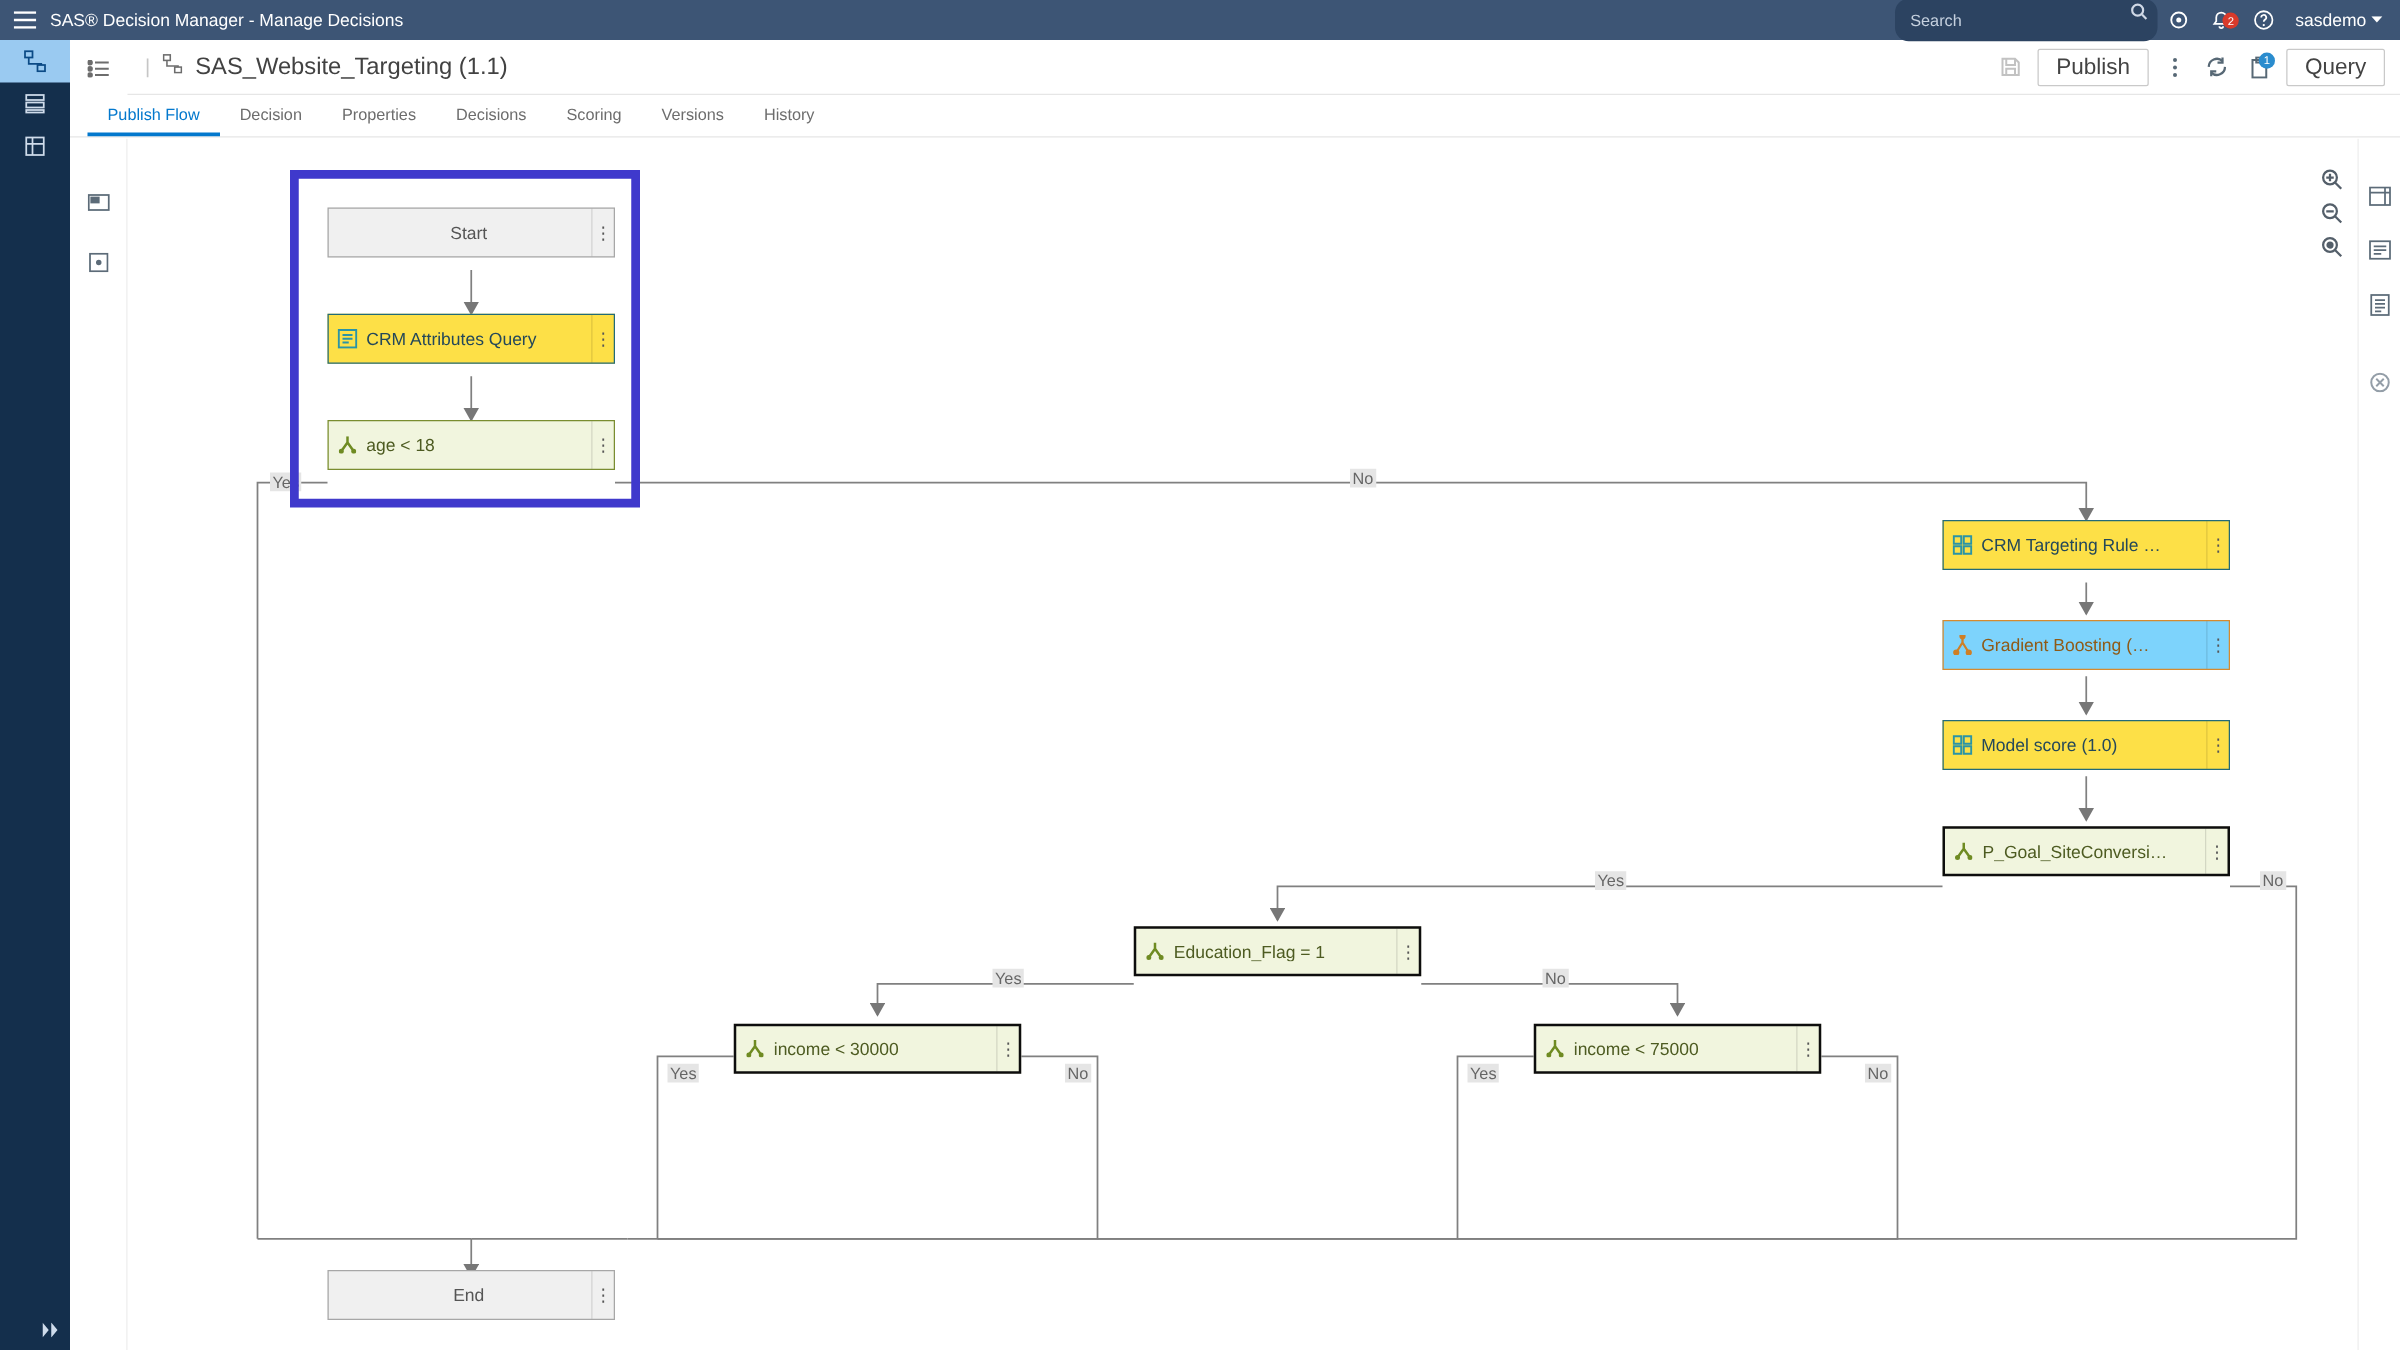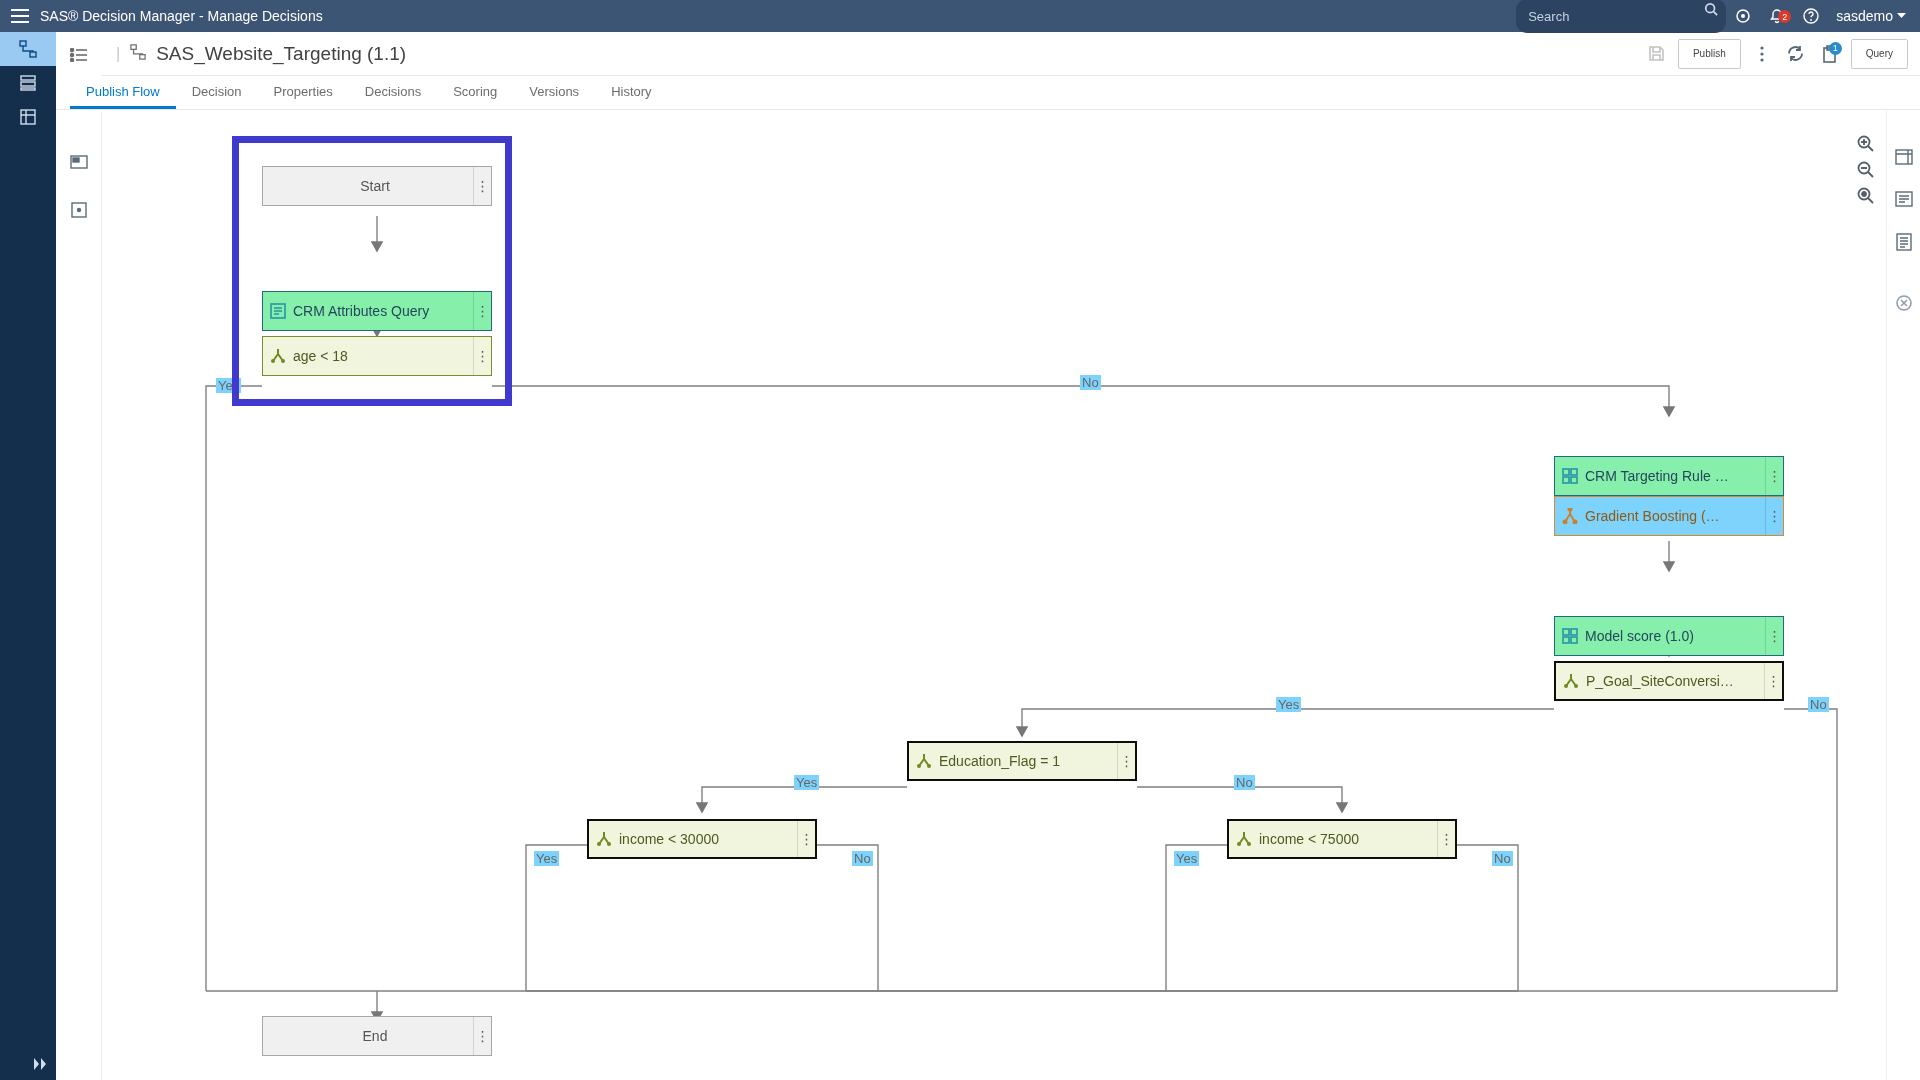--- a/index.html
+++ b/index.html
@@ -26,21 +26,21 @@
 
   
   .secondrail { position:absolute; top:32px; left:56px; width:46px; height:46px; display:flex; align-items:center; justify-content:center; border-bottom:1px solid transparent;}
   .secondrail .li { width:40px; height:40px; display:flex; align-items:center; justify-content:center; cursor:pointer; color:#6d6d6d; }
 
   
   .header { position:absolute; top:32px; left: 102px; right:0; height:44px; border-bottom:1px solid #e6e6e6; display:flex; align-items:center; padding-left: 14px; gap:10px;}
   .header .bc-icon { color:#6d6d6d; }
   .header .title { font-size:19px; color:#424242; }
   .header .right { margin-left:auto; display:flex; align-items:center; gap:8px; padding-right:12px; }
-  .btn { border:1px solid #c9c9c9; background:#fff; color:#434343; height:30px; padding:0 14px; font-size:10px; border-radius:2px; cursor:pointer; }
+  .btn { border:1px solid #c9c9c9; background:#fff; color:#434343; height:30px; padding:0 14px; font-size:18px; border-radius:2px; cursor:pointer; }
   .icon-btn { width:26px; height:30px; display:flex; align-items:center; justify-content:center; color:#576875; cursor:pointer; position:relative;}
   .icon-btn .dot { position:absolute; top:3px; right:1px; width:13px;height:13px;border-radius:50%;background:#2a8cce;color:#fff;font-size:9px;display:flex;align-items:center;justify-content:center;}
 
   
   .tabs { position:absolute; top:76px; left:56px; right:0; height:34px; border-bottom:1px solid #e6e6e6; display:flex; align-items:stretch; padding-left:14px; gap:0;}
   .tab { padding: 0 16px; font-size:13px; color:#6d6d6d; display:flex; align-items:center; cursor:pointer; border-bottom:3px solid transparent;}
   .tab.active { color:#0378cd; border-bottom-color:#0378cd; }
 
   
   .canvas-wrap { position:absolute; top:111px; left:56px; right:0; bottom:0; background:#fff; }
@@ -55,34 +55,34 @@
   
   .node { position:absolute; width:230px; height:40px; border:1px solid #888; background:#fff; display:flex; align-items:center; font-size:14px; }
   .node .icon { width:30px; display:flex; align-items:center; justify-content:center; }
   .node .label { flex:1; white-space:nowrap; overflow:hidden; text-overflow:ellipsis; padding-right:4px;}
   .node .menu { width:18px; height:100%; display:flex; align-items:center; justify-content:center; color:#565656; cursor:pointer; border-left:1px solid rgba(0,0,0,.12); }
 
   .node.start, .node.end { justify-content:center; background:#f0f0f0; border-color:#a7a7a7; }
   .node.start .label, .node.end .label { flex:0 0 auto; text-align:center; color:#555;}
   .node.start .menu, .node.end .menu { position:absolute; right:0;}
 
-  .node.rule { background:#86efac; border-color:#226b79; color:#24485a;margin-top:40px;}
+  .node.rule { background:#fde047; border-color:#226b79; color:#24485a;}
   .node.rule .icon { color:#2a94a7; }
   .node.branch { background:#f1f5de; border-color:#7a8d30; color:#4d5b21;}
   .node.branch .icon { color:#6f8b22; }
   .node.model { background:#7dd3fc; border-color:#d78a2e; color:#8f5a16; }
   .node.model .icon { color:#cf7f25; }
 
   .node.selected { border:2px solid #0d0d0d; }
 
   
   .sel-rect { position:absolute; border:7px solid #3f39cc; pointer-events:none;}
 
   
-  .elabel { position:absolute; font-size:13px; color:#666; background:#7dd3fc; padding:0 2px;}
+  .elabel { position:absolute; font-size:13px; color:#666; background:#e5e5e5; padding:0 2px;}
 </style>
 </head>
 <body>
 
 <div class="topbar">
   <div class="menu-btn">
     <svg width="18" height="14" viewBox="0 0 18 14">
         <path stroke="#fff" stroke-width="2" d="M0 1h18M0 7h18M0 13h18"></path>
       </svg>
   </div>

